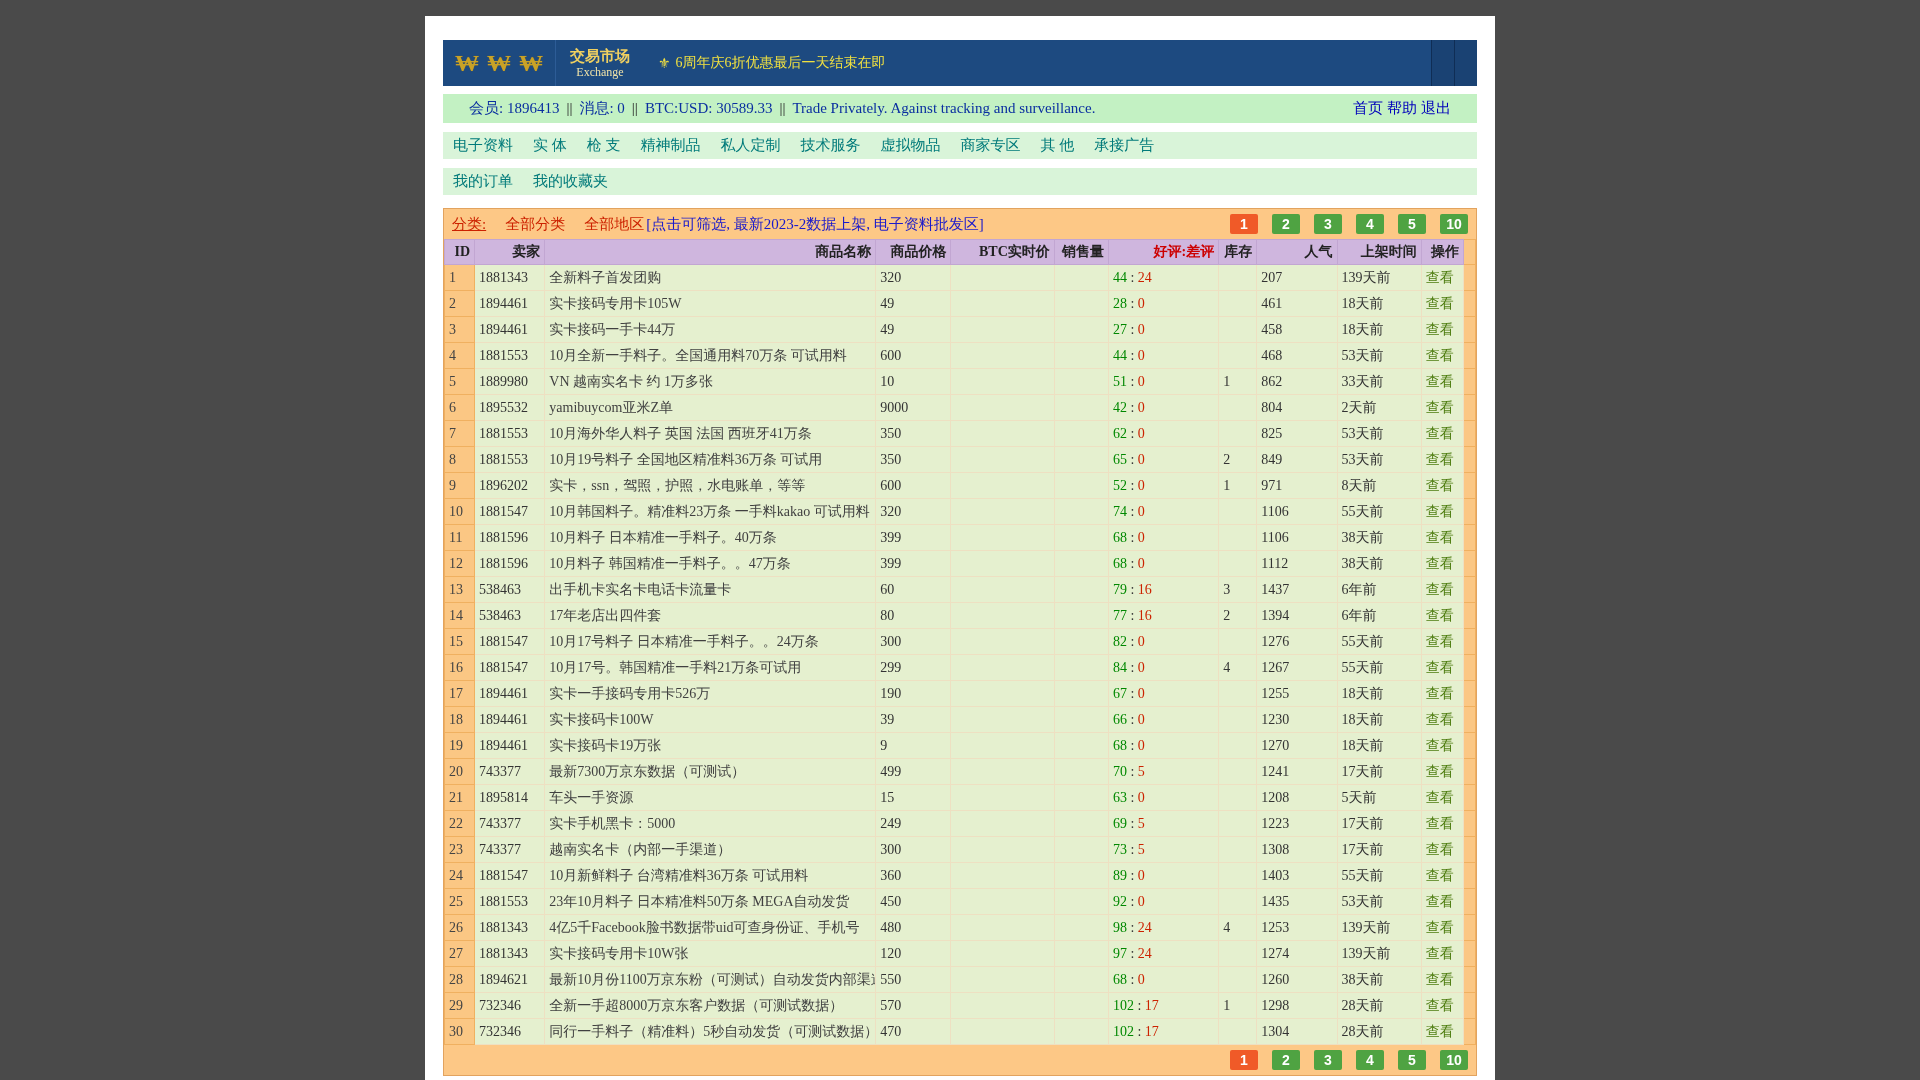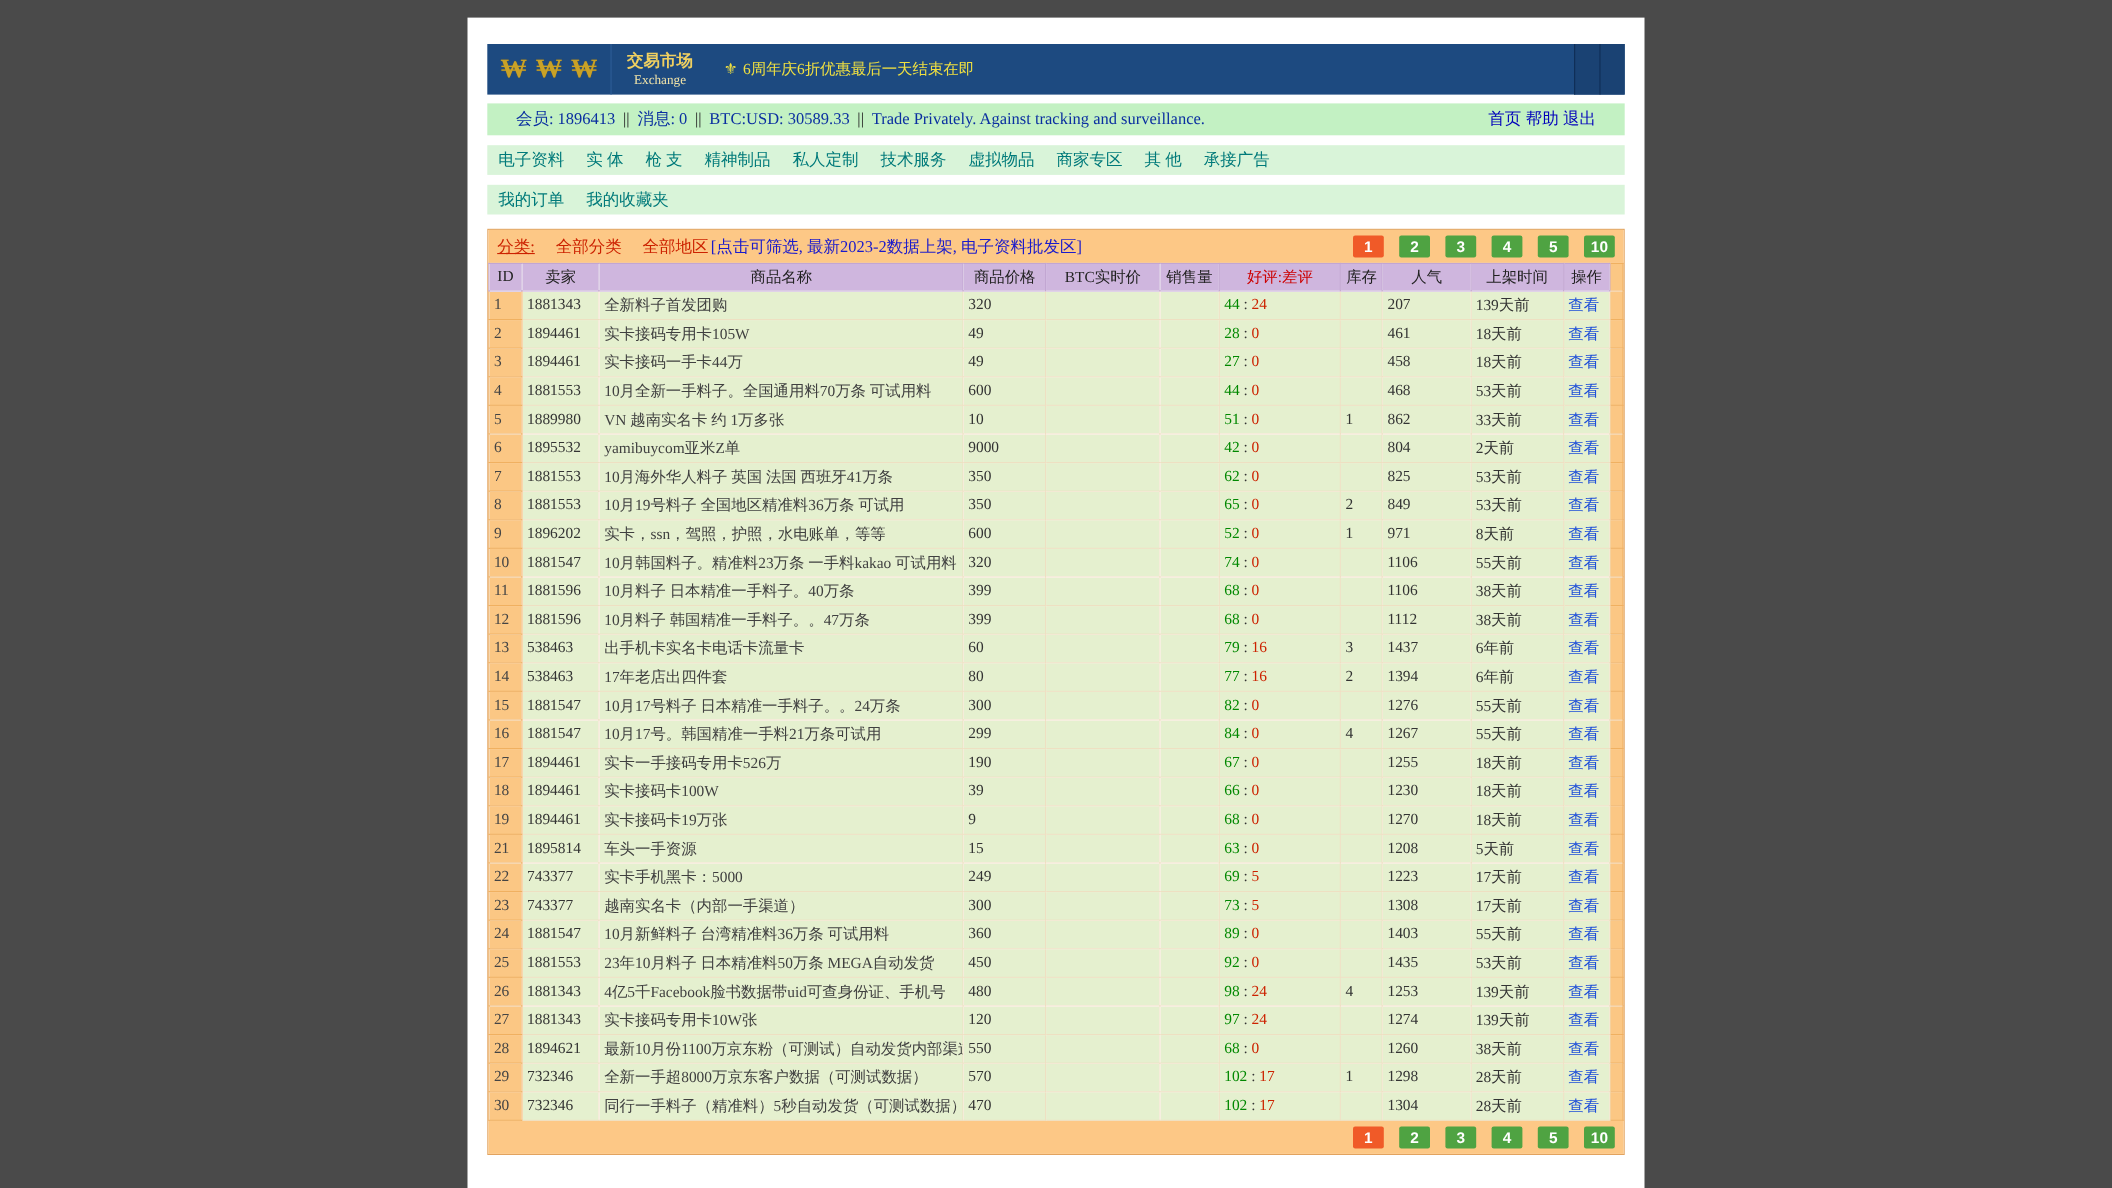--- a/index.html
+++ b/index.html
@@ -61,34 +61,34 @@
   .pager{margin-left:auto;display:flex;gap:14px;}
   .pagebtn{
     min-width:28px;height:20px;line-height:20px;text-align:center;
     color:#fff;font-weight:bold;font-size:14px;border-radius:2px;
     background:#4fa342;padding:0 4px;box-sizing:border-box;
     font-family:"Liberation Sans","DejaVu Sans",sans-serif;
   }
   .pagebtn.active{background:#f05a28;}
   table{width:100%;border-collapse:collapse;table-layout:fixed;font-size:14px;}
   thead th{
-    background:#cfb6de;font-weight:normal;text-align:center;color:#222;
+    background:#cfb6de;font-weight:bold;text-align:right;color:#222;
     padding:3px 4px;border:1px solid #c2a6d2;white-space:nowrap;overflow:hidden;
   }
   thead th.reviews-h{color:#cc0000;}
   thead th.strip,tbody td.strip{background:#fbc784;border-color:#f0b060;padding:0;}
   tbody td{
     background:#e5f0cf;color:#333;padding:3px 4px;border:1px solid #eee0c2;
     white-space:nowrap;overflow:hidden;height:19px;
   }
   tbody td.idcell{background:#fbc784;border-color:#f0b060;color:#444;}
   tbody td.namecell a{color:#404040;}
   tbody td .good{color:#008800;}
   tbody td .bad{color:#cc2200;}
-  tbody td.viewcell a{color:#1d4ed8;}
+  tbody td.viewcell a{color:#4d7c0f;}
 </style>
 </head>
 <body>
 
 <div class="page">
 
   <div class="topbar">
     <div class="logo">
         <span class="glyph">₩</span>
         <span class="glyph">₩</span>
@@ -428,20 +428,34 @@
             <td></td>
             <td></td>
             <td><span class="good">68</span> : <span class="bad">0</span></td>
             <td></td>
             <td>1270</td>
             <td>18天前</td>
             <td class="viewcell"><a>查看</a></td>
             <td class="strip"></td>
           </tr>
           <tr>
+            <td class="idcell">20</td>
+            <td>743377</td>
+            <td class="namecell"><a>最新7300万京东数据（可测试）</a></td>
+            <td>499</td>
+            <td></td>
+            <td></td>
+            <td><span class="good">70</span> : <span class="bad">5</span></td>
+            <td></td>
+            <td>1241</td>
+            <td>17天前</td>
+            <td class="viewcell"><a>查看</a></td>
+            <td class="strip"></td>
+          </tr>
+          <tr>
             <td class="idcell">21</td>
             <td>1895814</td>
             <td class="namecell"><a>车头一手资源</a></td>
             <td>15</td>
             <td></td>
             <td></td>
             <td><span class="good">63</span> : <span class="bad">0</span></td>
             <td></td>
             <td>1208</td>
             <td>5天前</td>

